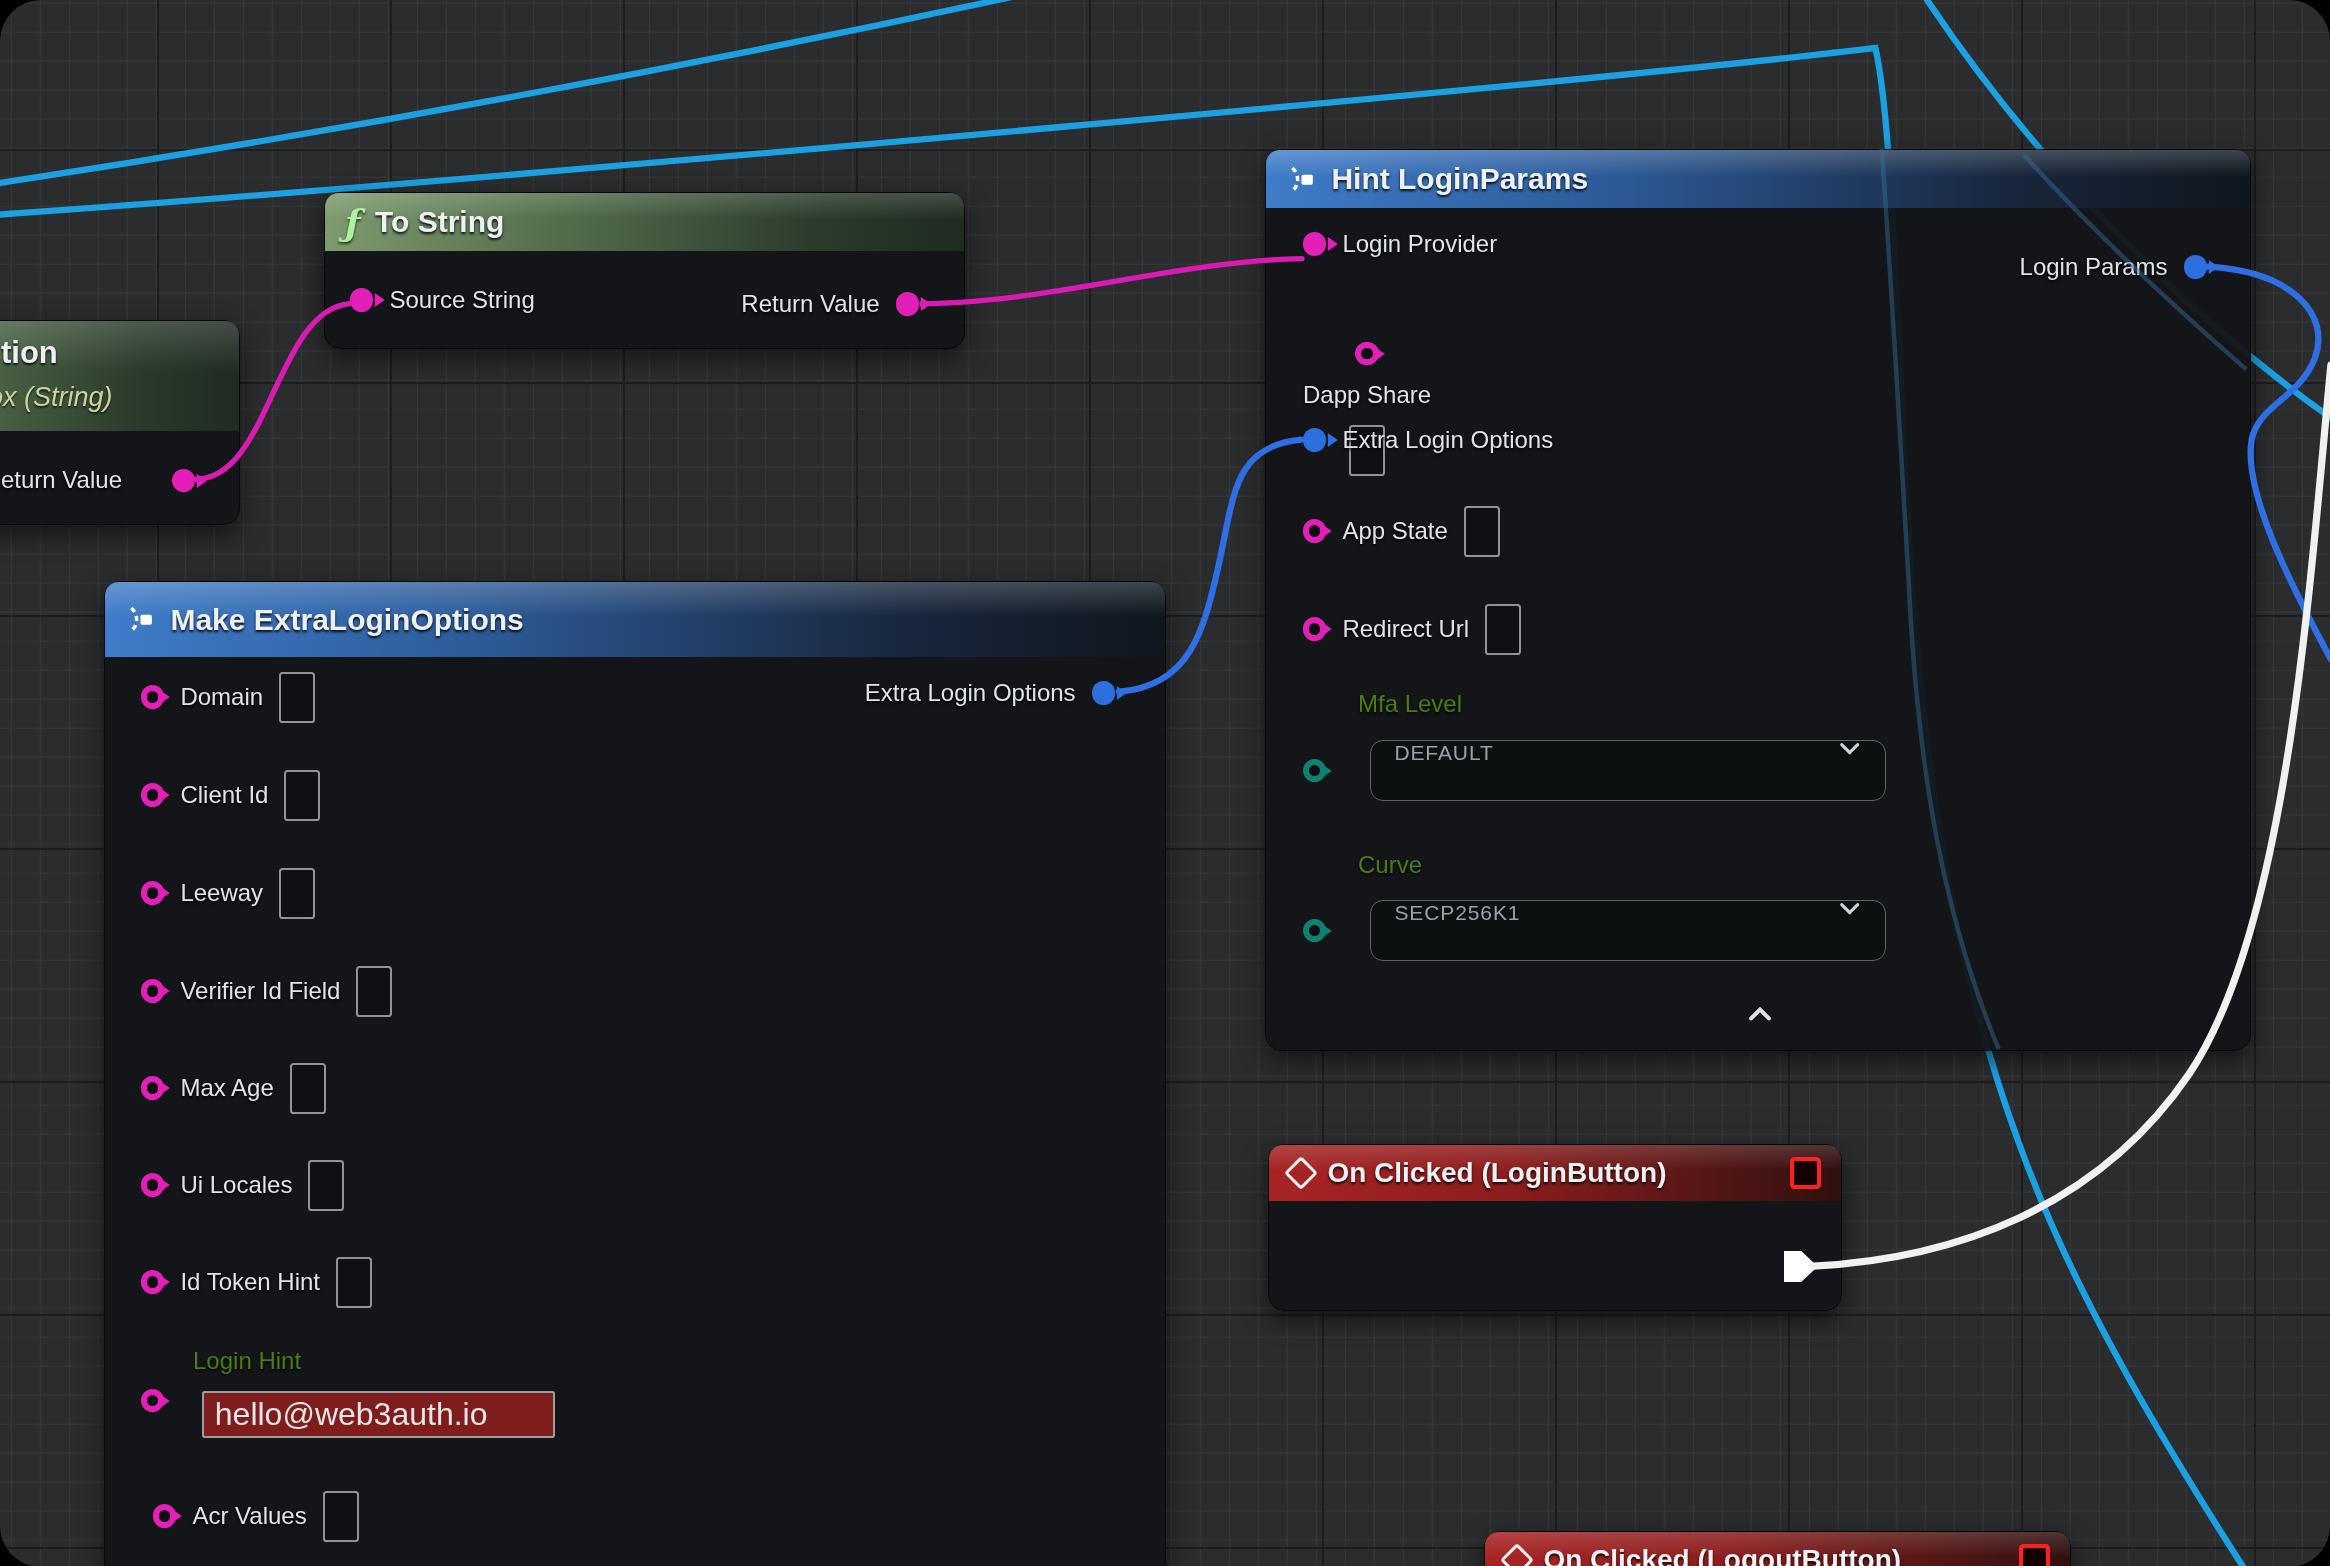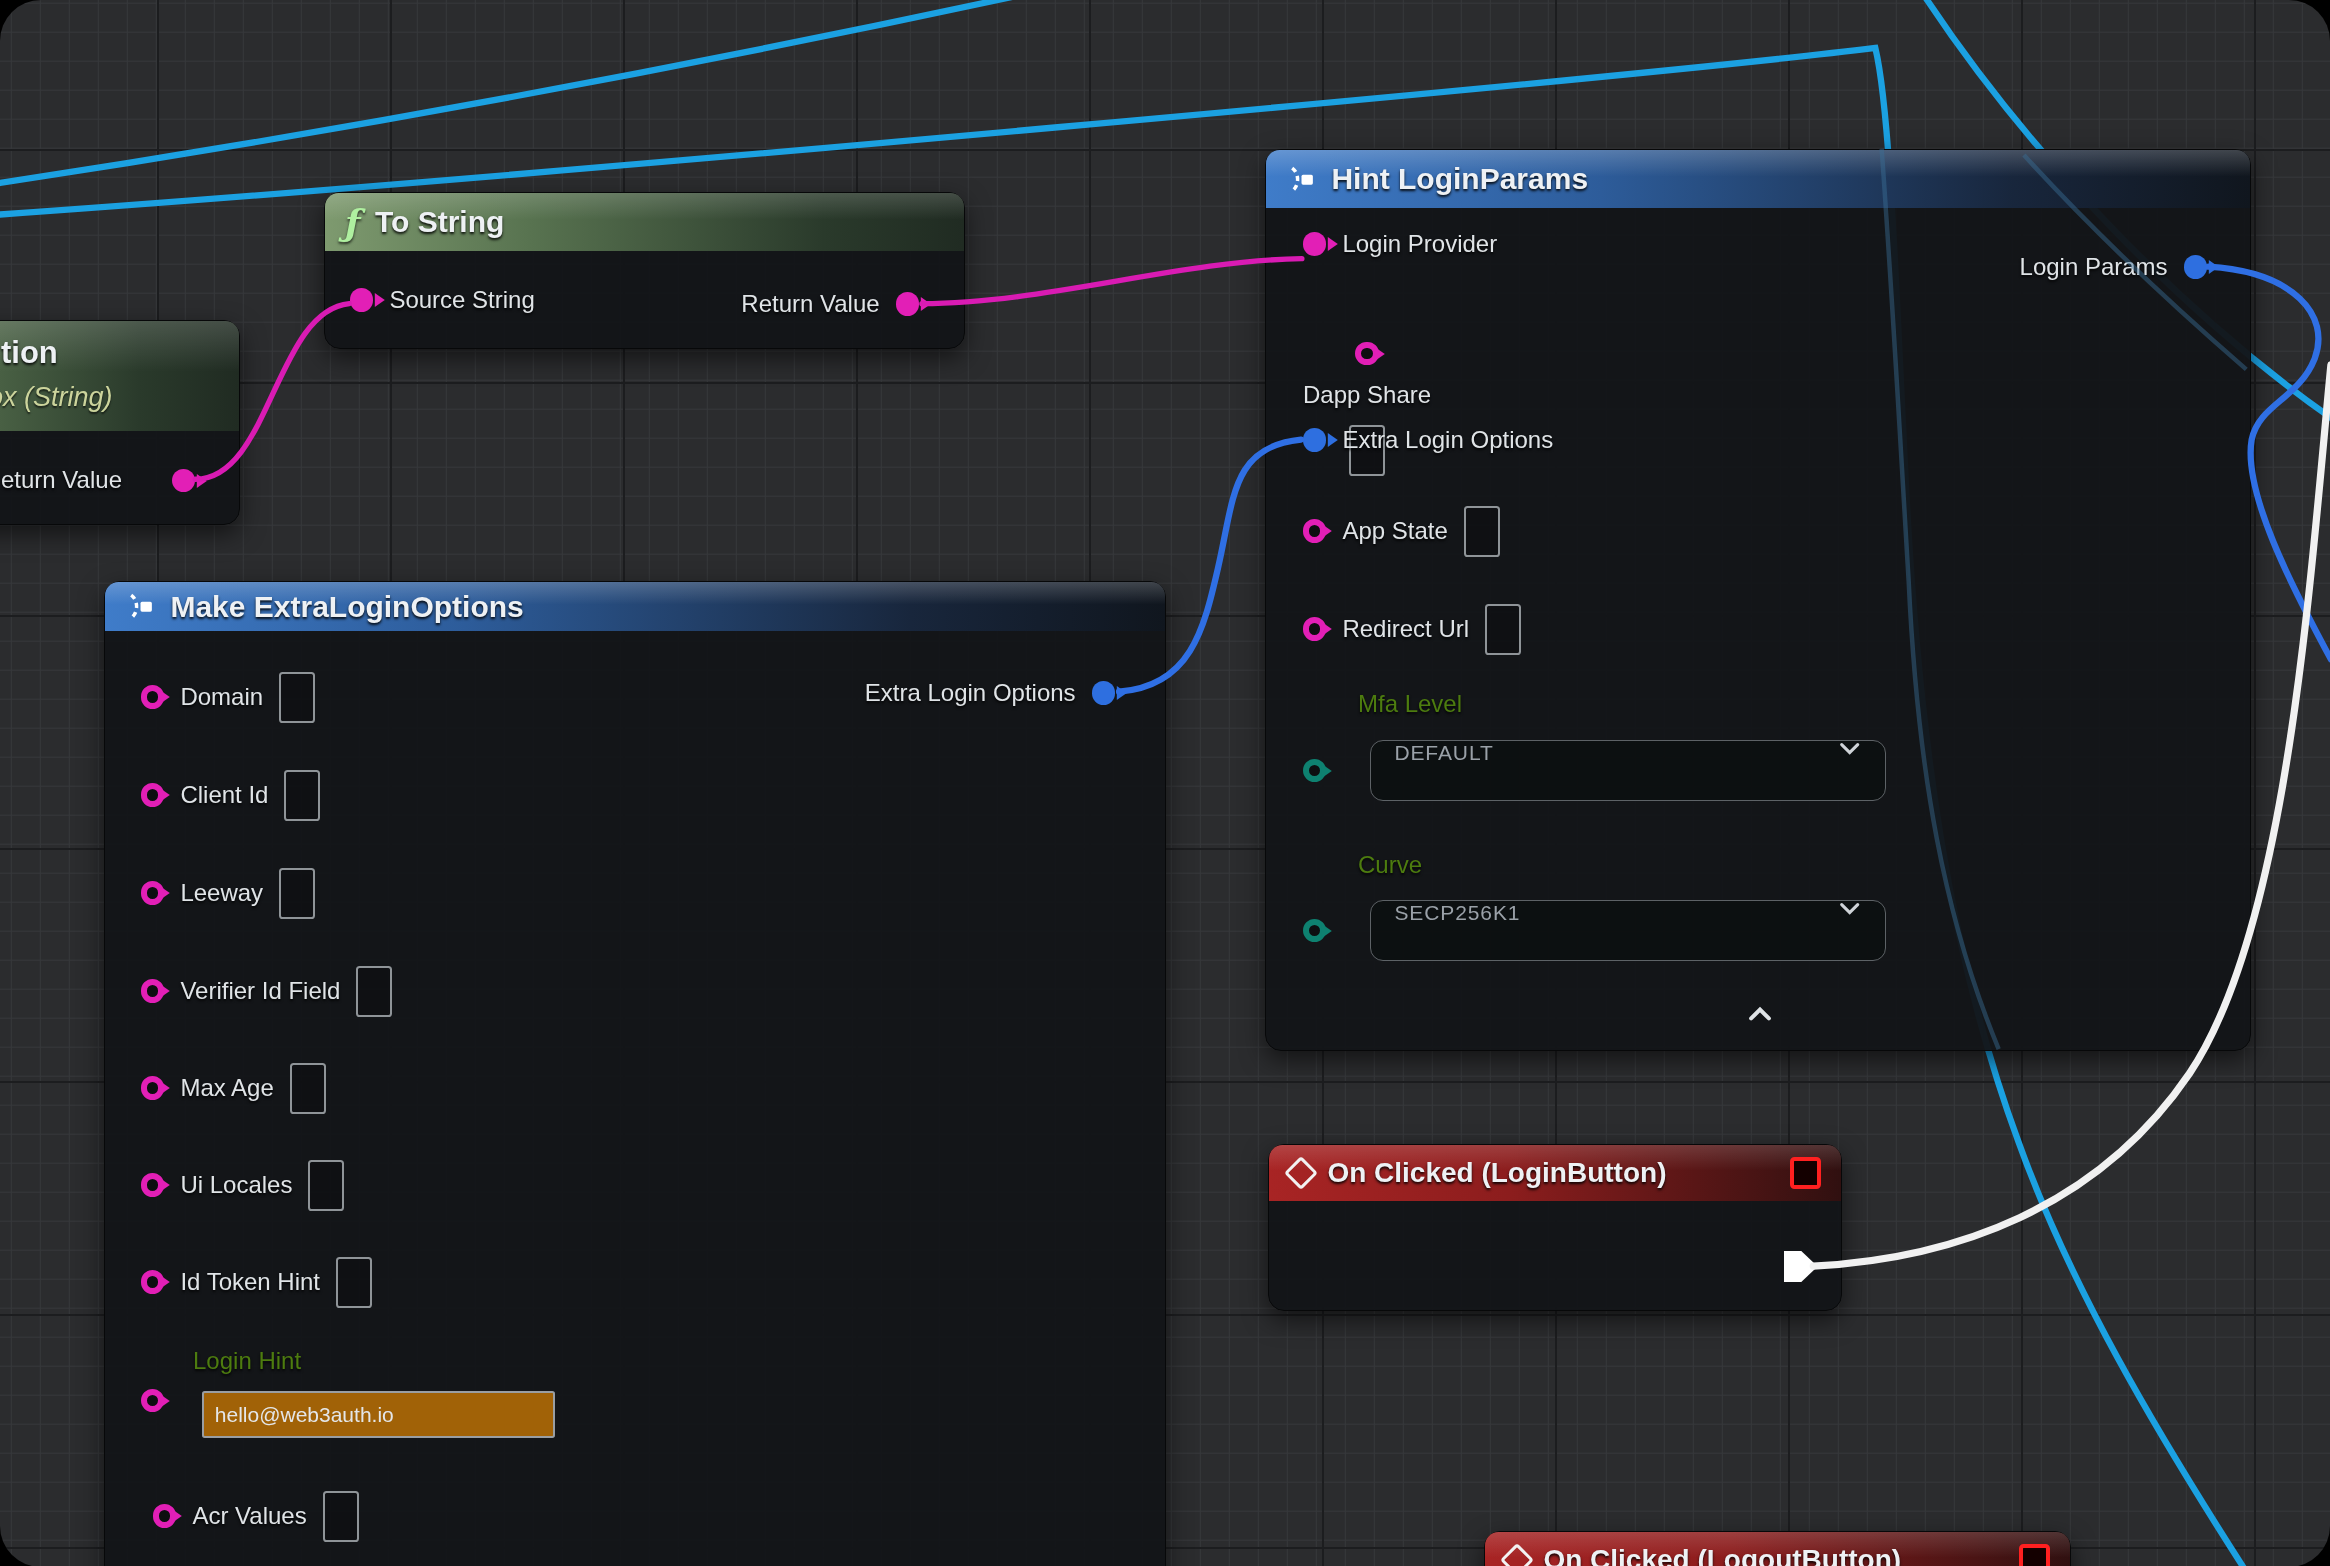--- a/index.html
+++ b/index.html
@@ -35,22 +35,22 @@
   .pin{position:relative;width:23.4px;height:23.4px;border-radius:50%;box-sizing:border-box;flex:none;}
   .pin::after{content:"";position:absolute;left:100%;top:50%;transform:translate(1.8px,-50%);
     border-left:10px solid;border-top:7.2px solid transparent;border-bottom:7.2px solid transparent;}
   .pin.filled{background:currentColor;}
   .pin.hollow{border:6.3px solid;background:rgba(10,10,12,.6);}
   .p-magenta{color:#e21fb6;}
   .p-blue{color:#2e6fe0;}
   .p-teal{color:#0e8170;}
 
   .vbox{width:32px;height:47px;border:2.7px solid #8f9498;border-radius:3.6px;background:rgba(8,10,12,.35);flex:none;}
-  .textinput{position:absolute;background:#a16207;border:2.7px solid #9a9ea2;border-radius:2.7px;
-    color:#e4e6e8;font-size:21px;font-family:"Liberation Sans",sans-serif;padding:0 10.8px;box-sizing:border-box;}
+  .textinput{position:absolute;background:#7f1d1d;border:2.7px solid #9a9ea2;border-radius:2.7px;
+    color:#e4e6e8;font-size:32px;font-family:"Liberation Sans",sans-serif;padding:0 10.8px;box-sizing:border-box;}
   .dropdown{position:absolute;display:flex;justify-content:space-between;
     background:rgba(12,15,17,.9);border:1.8px solid #5d6润2;border-radius:13px;padding:0 23.4px;box-sizing:border-box;}
   .dropdown{border:1.8px solid #5d6266;}
   .dd-text{color:#9aa1a8;font-size:21px;letter-spacing:0.9px;}
   .exec{width:34px;height:31px;background:#fff;clip-path:polygon(0 0,52% 0,100% 50%,52% 100%,0 100%);flex:none;}
   .delegate{width:23.4px;height:23.4px;border:4.5px solid #ff2020;border-radius:4.5px;background:#140000;
     box-sizing:content-box;margin-left:auto;flex:none;}
   .diamond{width:18px;height:18px;border:3.6px solid #f2f2f2;border-radius:3.6px;transform:rotate(45deg);flex:none;}
   .fnicon{font-family:"DejaVu Serif",serif;font-style:italic;font-size:36px;color:#aff0a0;font-weight:bold;
     text-shadow:0 1.8px 2.7px rgba(0,0,0,.7);flex:none;line-height:1;}
@@ -88,21 +88,21 @@
       <span class="pin filled p-magenta"></span>
       <span class="lbl">Source String</span>
     </div>
     <div class="row" style="right:45px;top:86px;">
       <span class="lbl">Return Value</span>
       <span class="pin filled p-magenta"></span>
     </div>
   </div>
 
   <div class="node" style="left:104px;top:581px;width:1062px;height:1044px;">
-    <div class="hdr hdr-blue" style="height:49px;">
+    <div class="hdr hdr-blue" style="height:75px;">
       <svg width="31" height="31" viewBox="0 0 30 30">
         <path d="M6 4 C13 9 13 21 6 26" stroke="#fff" stroke-width="3.4" fill="none" stroke-dasharray="5 4"></path>
         <rect x="15" y="10.5" width="11" height="9.5" rx="1.5" fill="#fff"></rect>
       </svg>
       <span>Make ExtraLoginOptions</span>
     </div>
     <div class="row" style="right:50px;top:86px;">
       <span class="lbl">Extra Login Options</span>
       <span class="pin filled p-blue"></span>
     </div>

